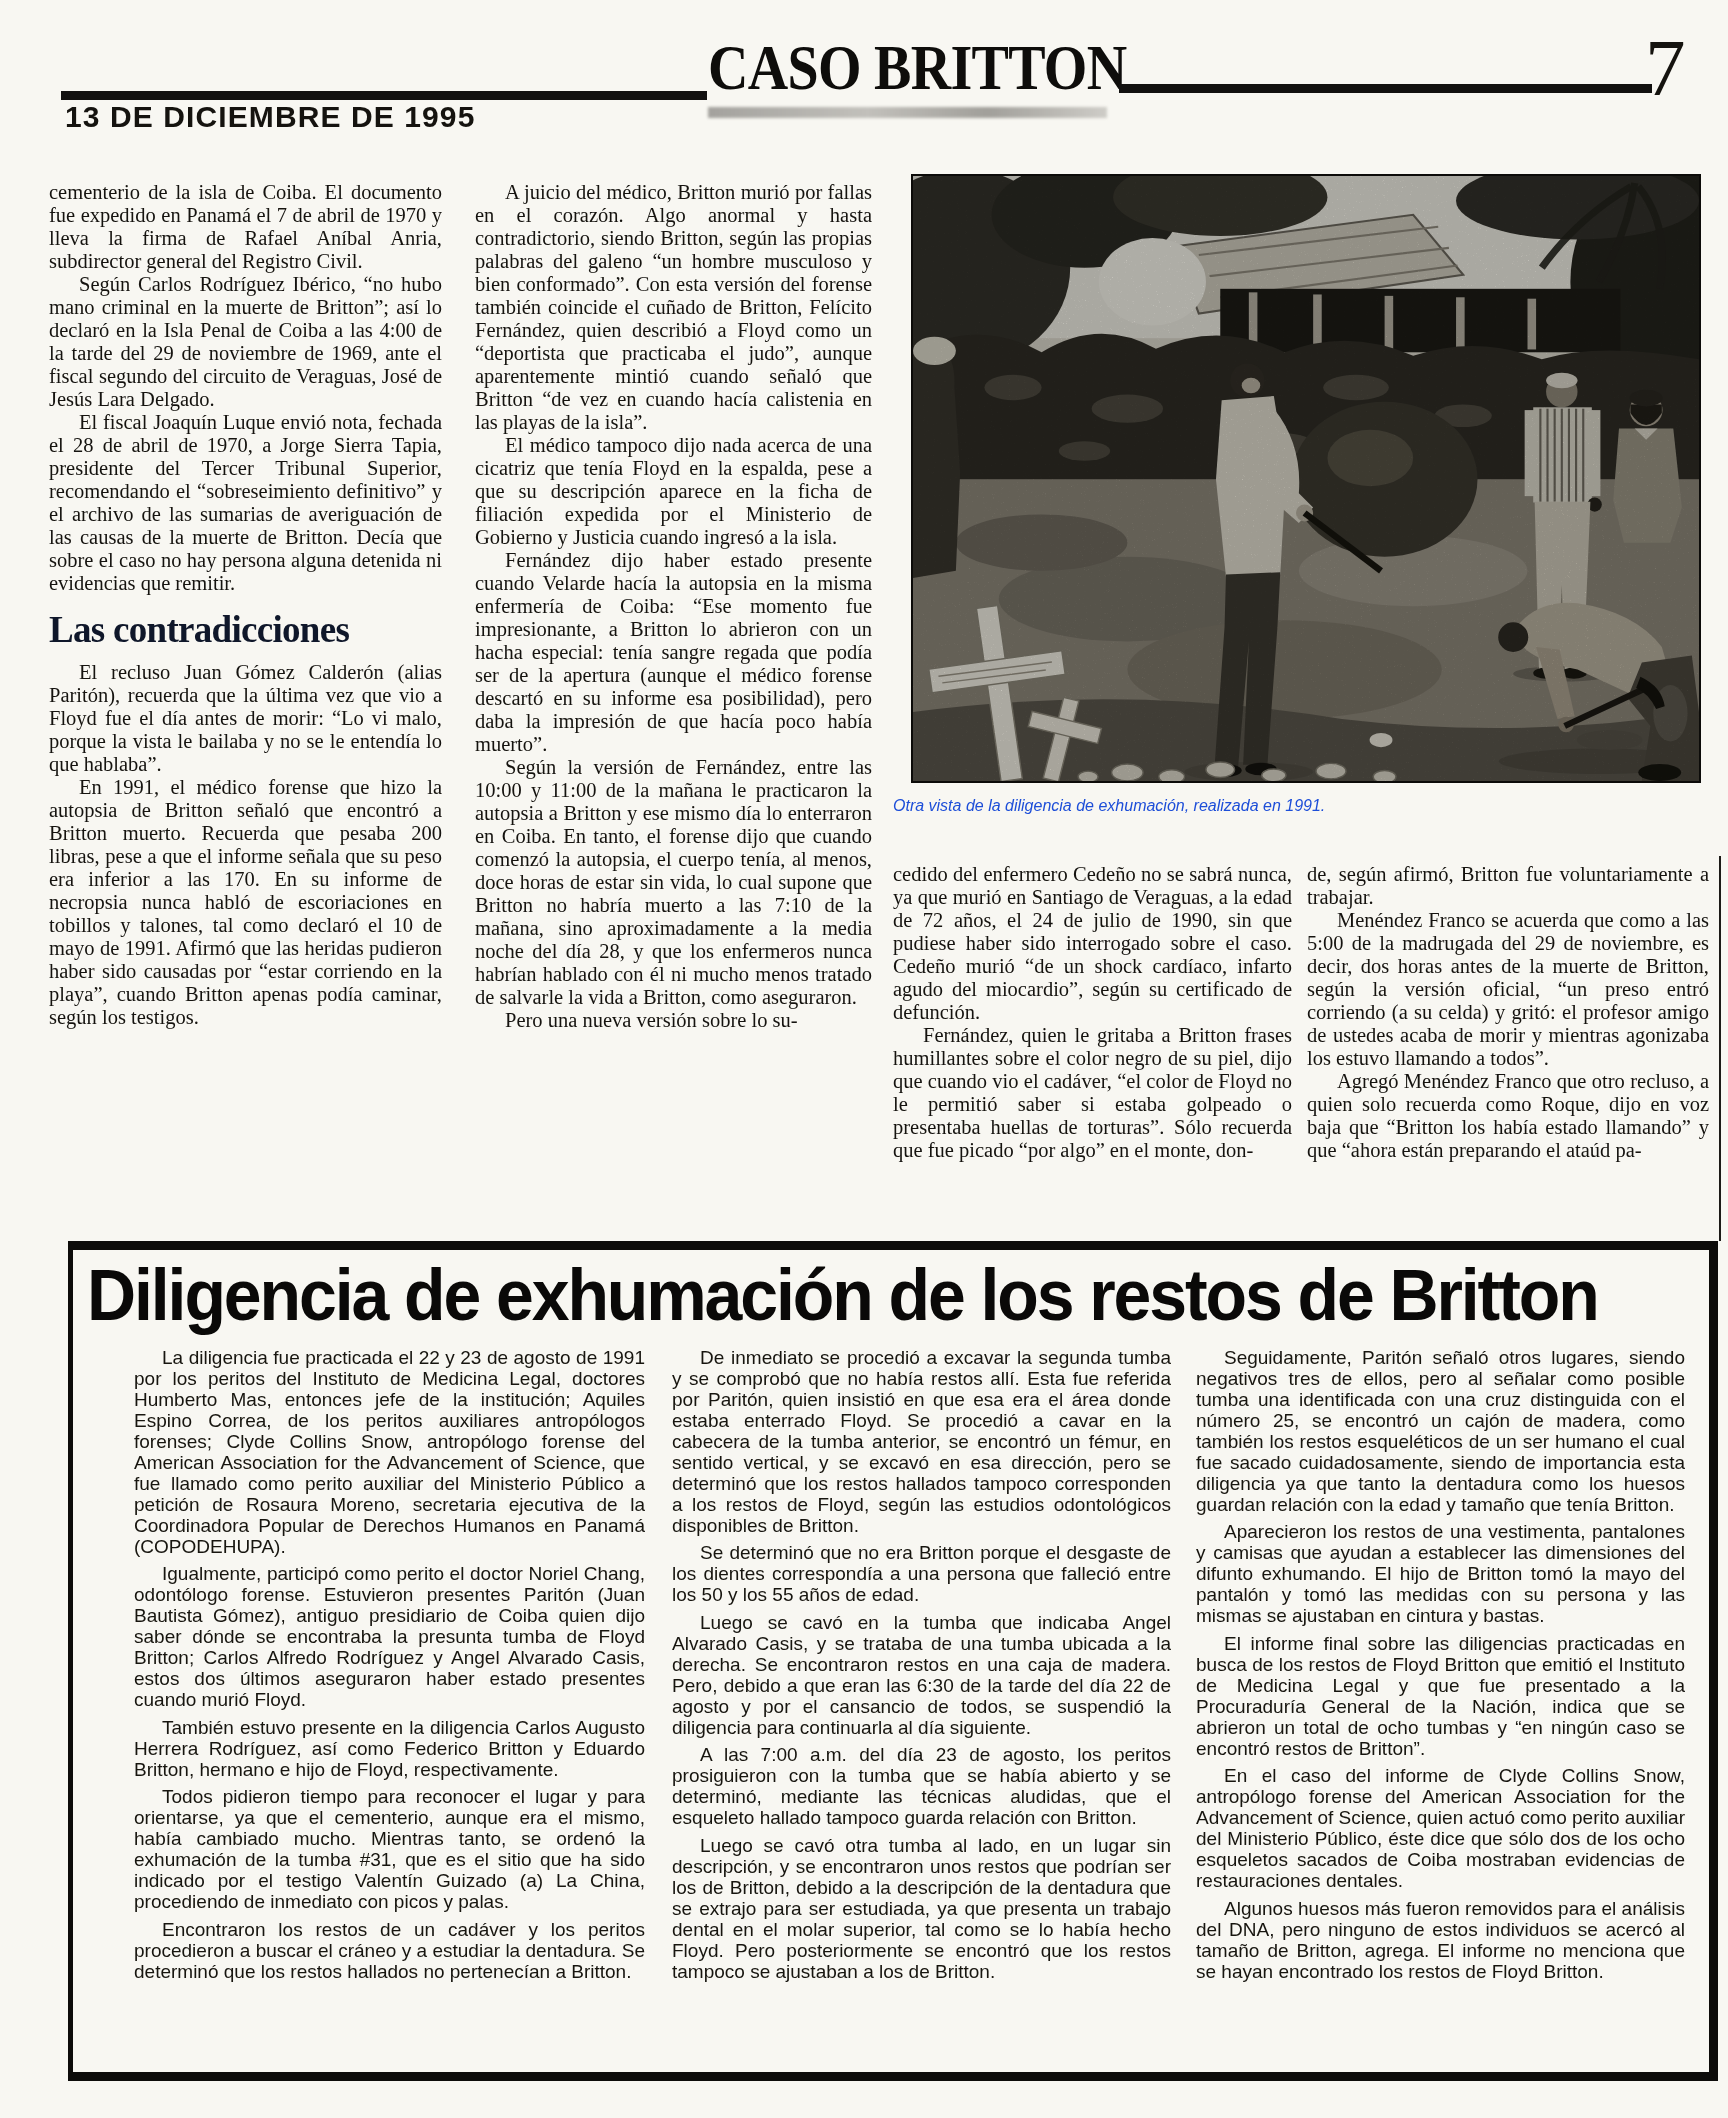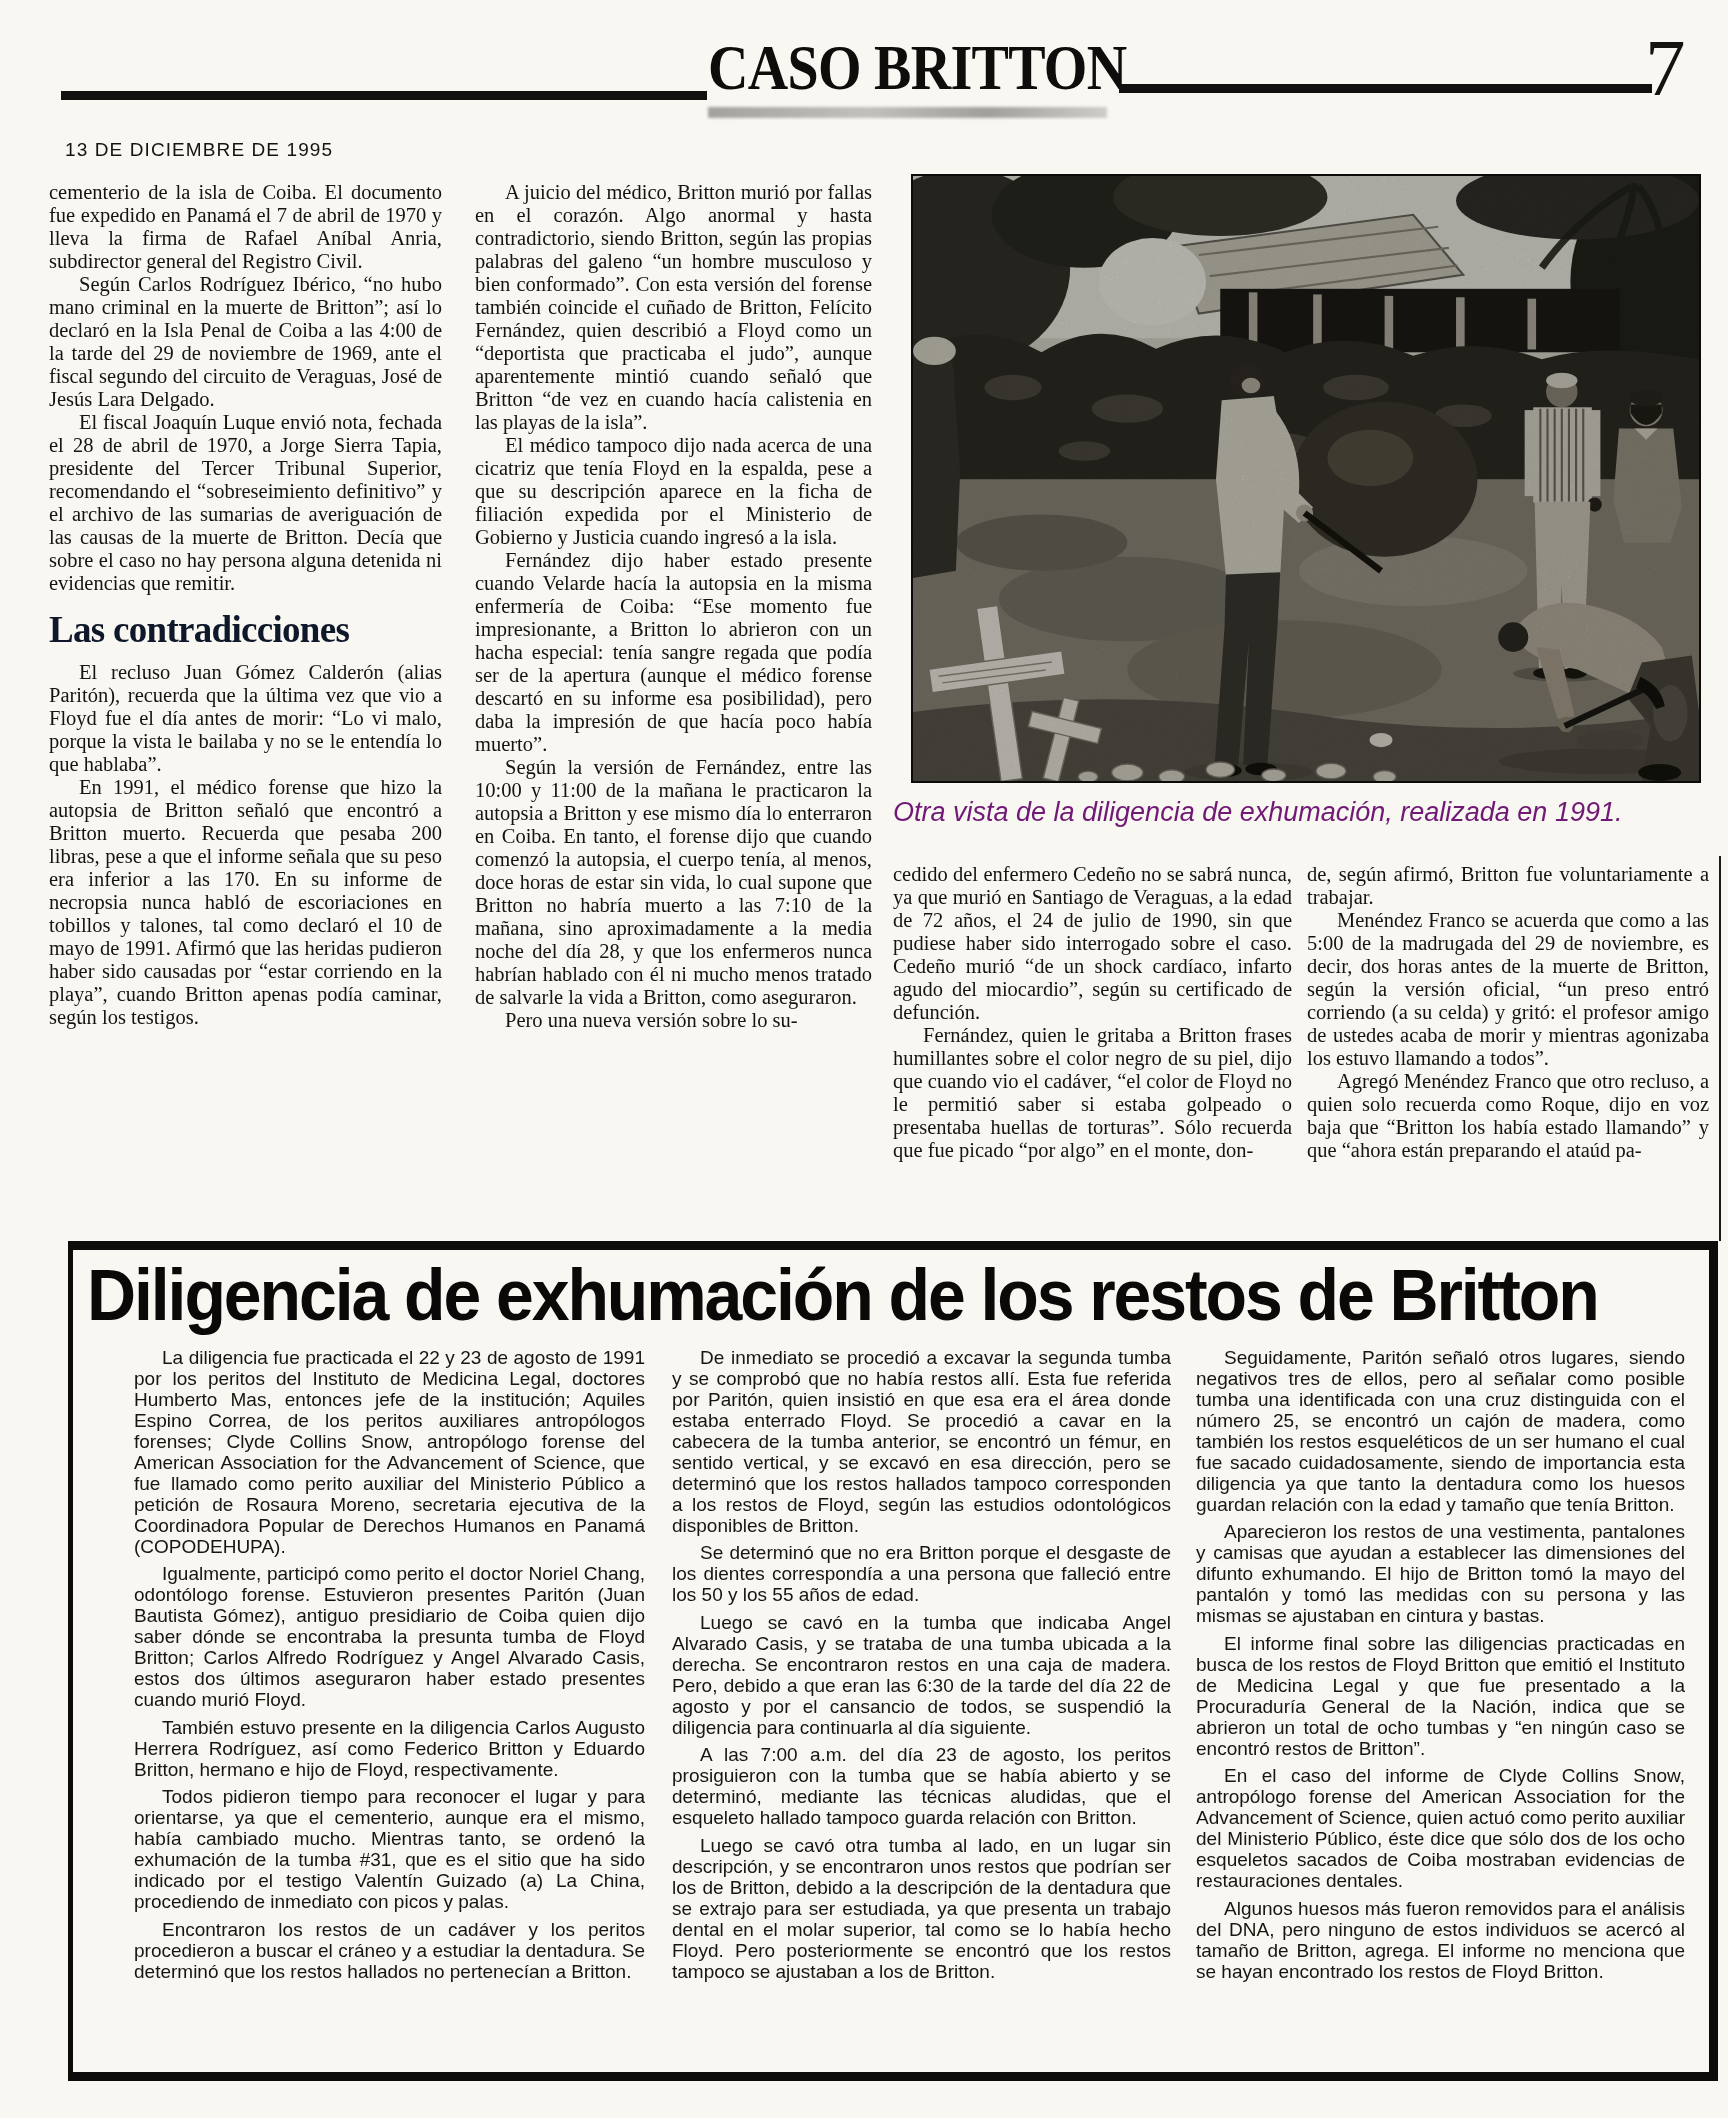--- a/index.html
+++ b/index.html
@@ -9,23 +9,22 @@
     font-family:"Liberation Serif", serif;
     color:#15130f;
     overflow:hidden;
   }
   .abs { position:absolute; }
 
   
   .rule { background:#121110; height:9.2px; }
   .date {
     font-family:"Liberation Sans", sans-serif;
-    font-weight:normal; font-size:19px; letter-spacing:1.1px;
+    font-weight:bold; font-size:30px; letter-spacing:1.1px;
     white-space:nowrap;
-    margin-top:39px;
   }
   .masthead {
     font-family:"Liberation Serif", serif;
     font-weight:bold; font-size:56px; letter-spacing:-0.7px;
     transform:scaleY(1.14); transform-origin:top left;
     white-space:nowrap; color:#0e0d0b;
   }
   .masthead-smudge {
     height:10.6px; background:linear-gradient(90deg,#8f8d89,#b5b3ae 40%,#8c8a85 70%,#c4c2bd);
     filter:blur(1.4px); opacity:.8;
@@ -48,21 +47,21 @@
     margin:15.5px 0 11.3px 0; line-height:1.05; color:#0f172a;
   }
 
   
   .photo {
     margin:0; border:2.8px solid #0c0b09; background:#cfcabf;
     box-sizing:border-box;
   }
   .caption {
     font-family:"Liberation Sans", sans-serif;
-    font-style:italic; font-size:27px; white-space:nowrap; color:#701a75;
+    font-style:italic; font-size:16px; white-space:nowrap; color:#1d4ed8;
   }
 
   
   .vhair { width:2.1px; background:#1c1a17; }
 
   
   .feature-box {
     box-sizing:border-box;
     border-style:solid; border-color:#0d0c0a;
     border-width:9.2px 9.2px 9.2px 5px;

